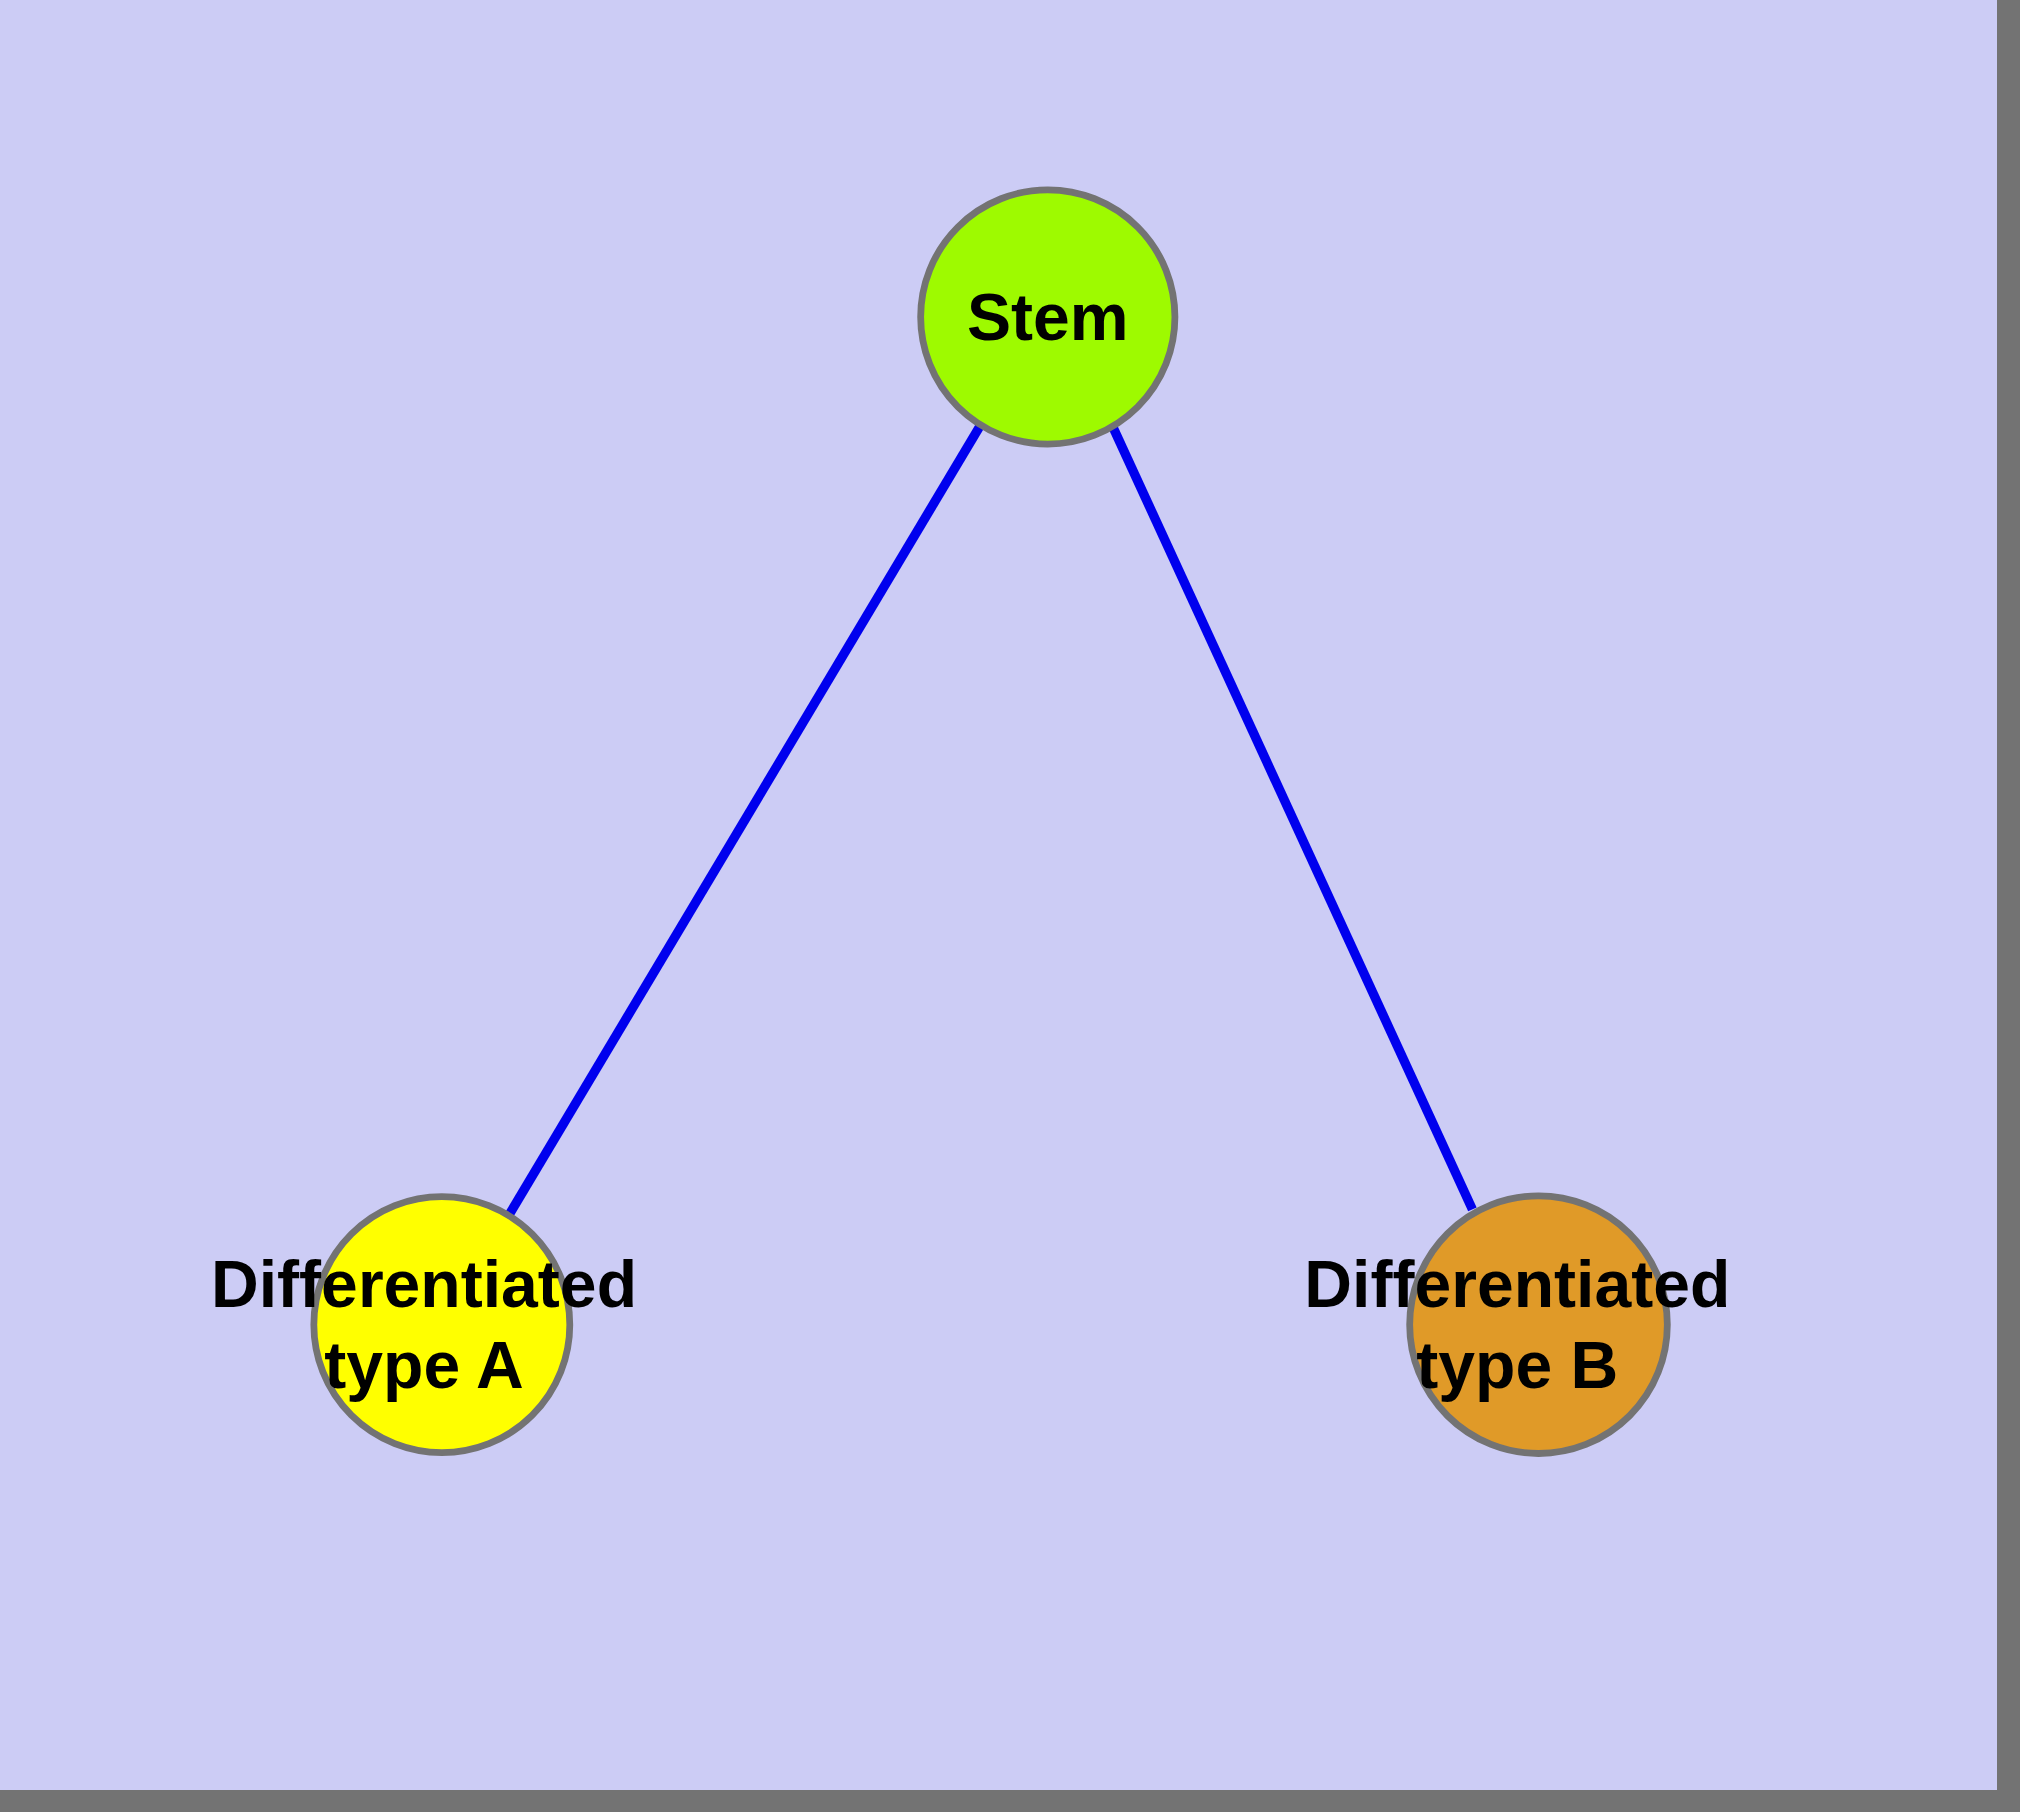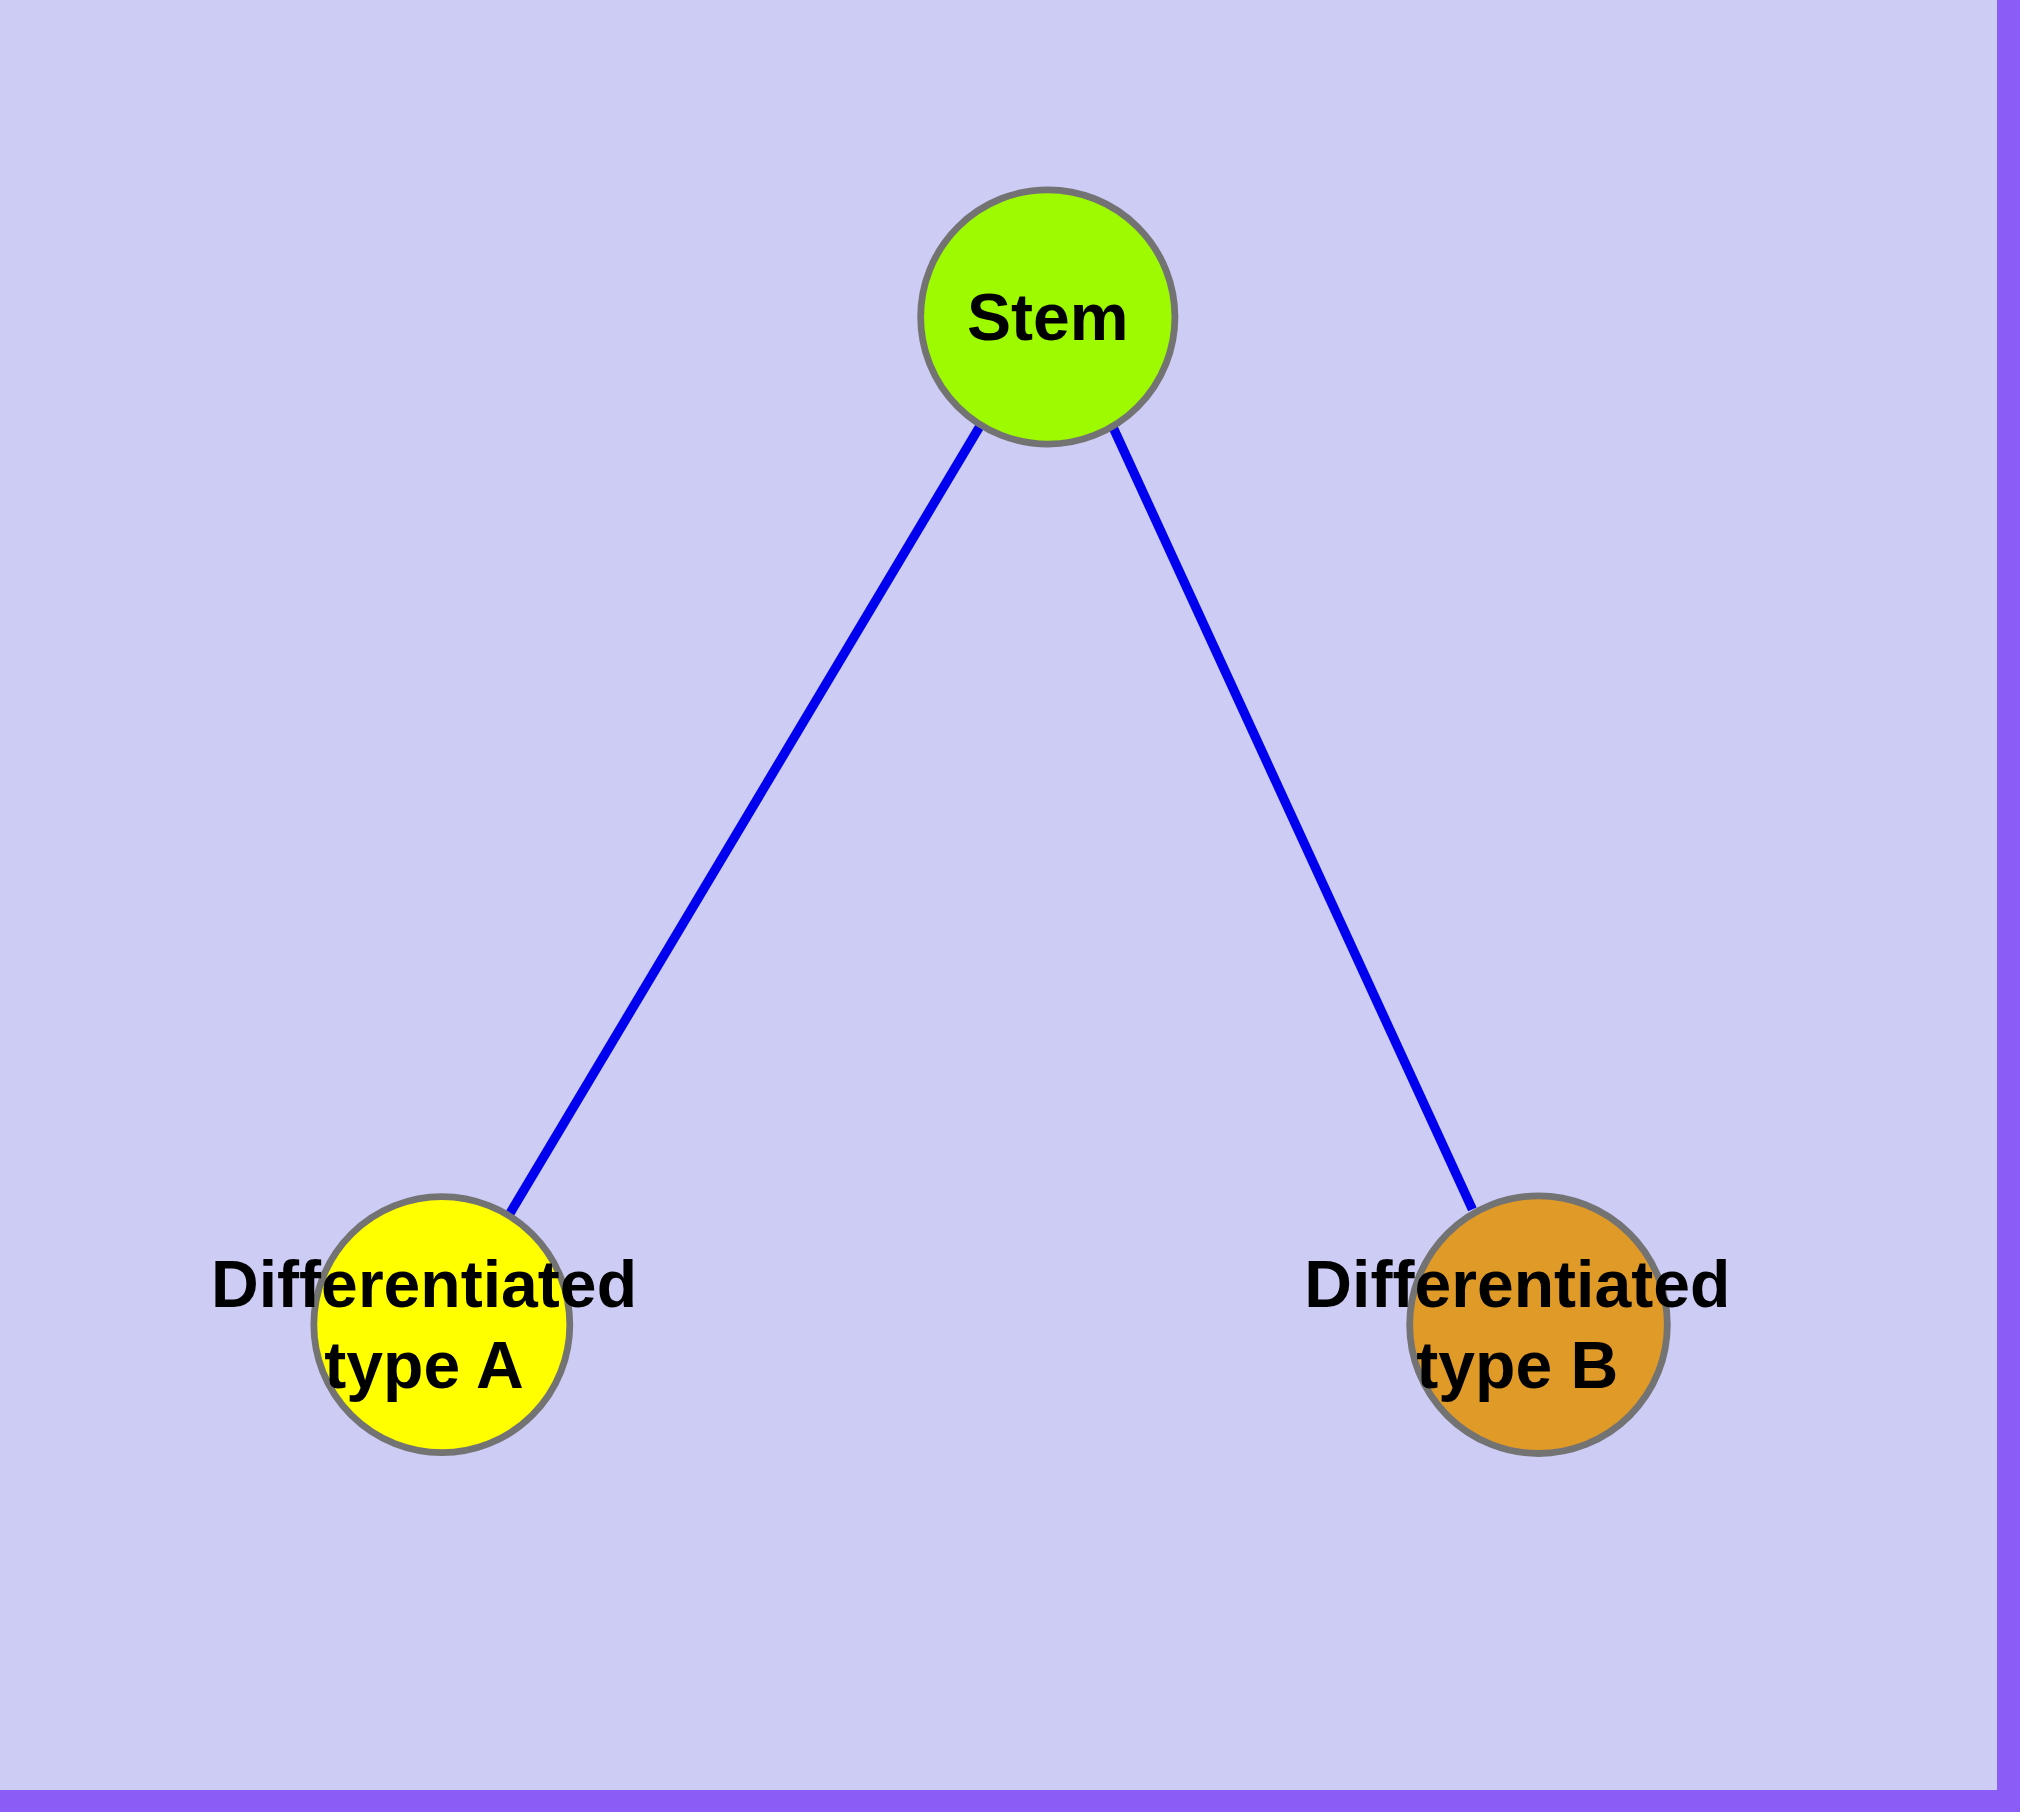--- a/index.html
+++ b/index.html
@@ -38,21 +38,21 @@
   .node-label {
     font-family: "Liberation Sans", sans-serif;
     font-weight: bold;
     fill: #000000;
     paint-order: normal;
   }
 </style>
 </head>
 <body>
 
-<div id="canvas" style="background: #8b5cf6;">
+<div id="canvas" style="background: #737373;">
 
   <div id="plot-area" style="background: rgb(204, 204, 245);"></div>
 
   <svg id="graph-svg" viewBox="0 0 2384 2138">
 
     <g>
       <line x1="1157" y1="501" x2="600" y2="1434" stroke="#0000ee" stroke-width="11" stroke-linecap="butt"></line>
       <line x1="1312" y1="502" x2="1737" y2="1427" stroke="#0000ee" stroke-width="11" stroke-linecap="butt"></line>
     </g>
 

